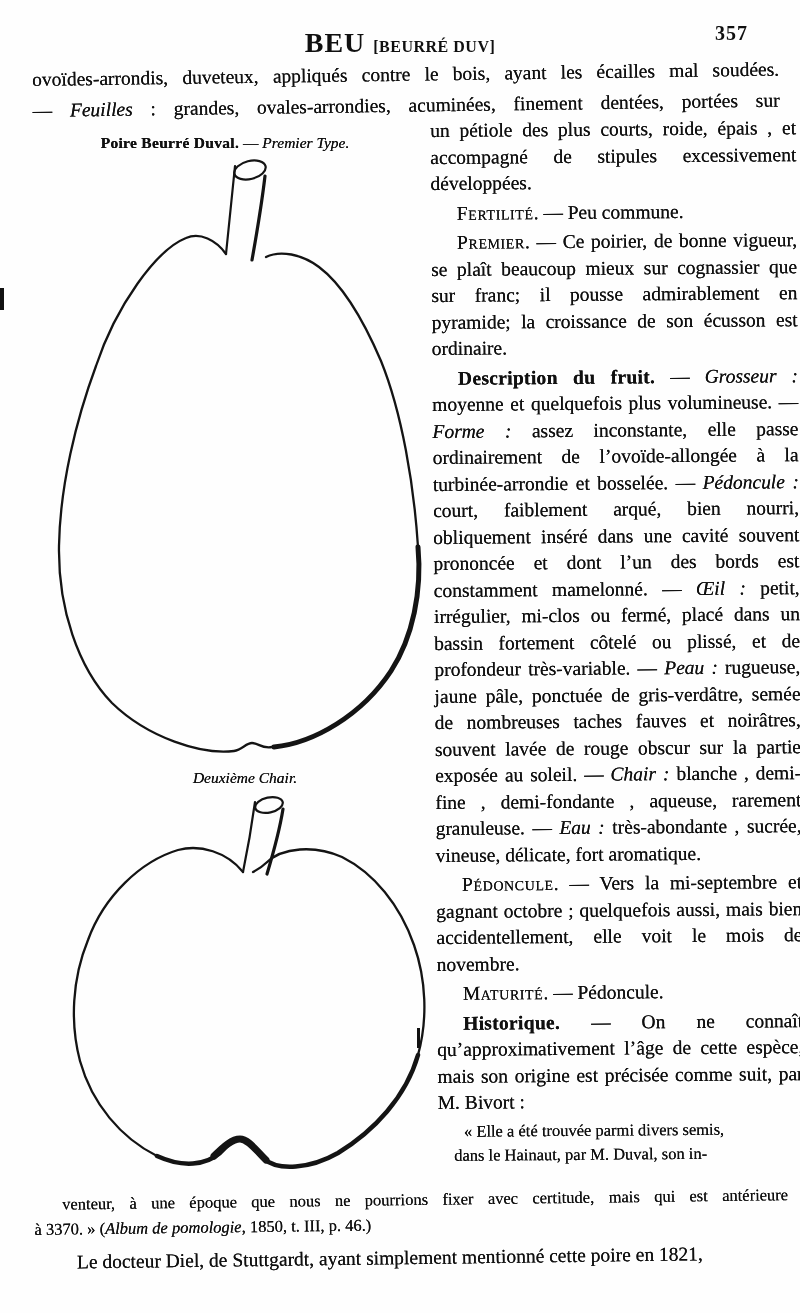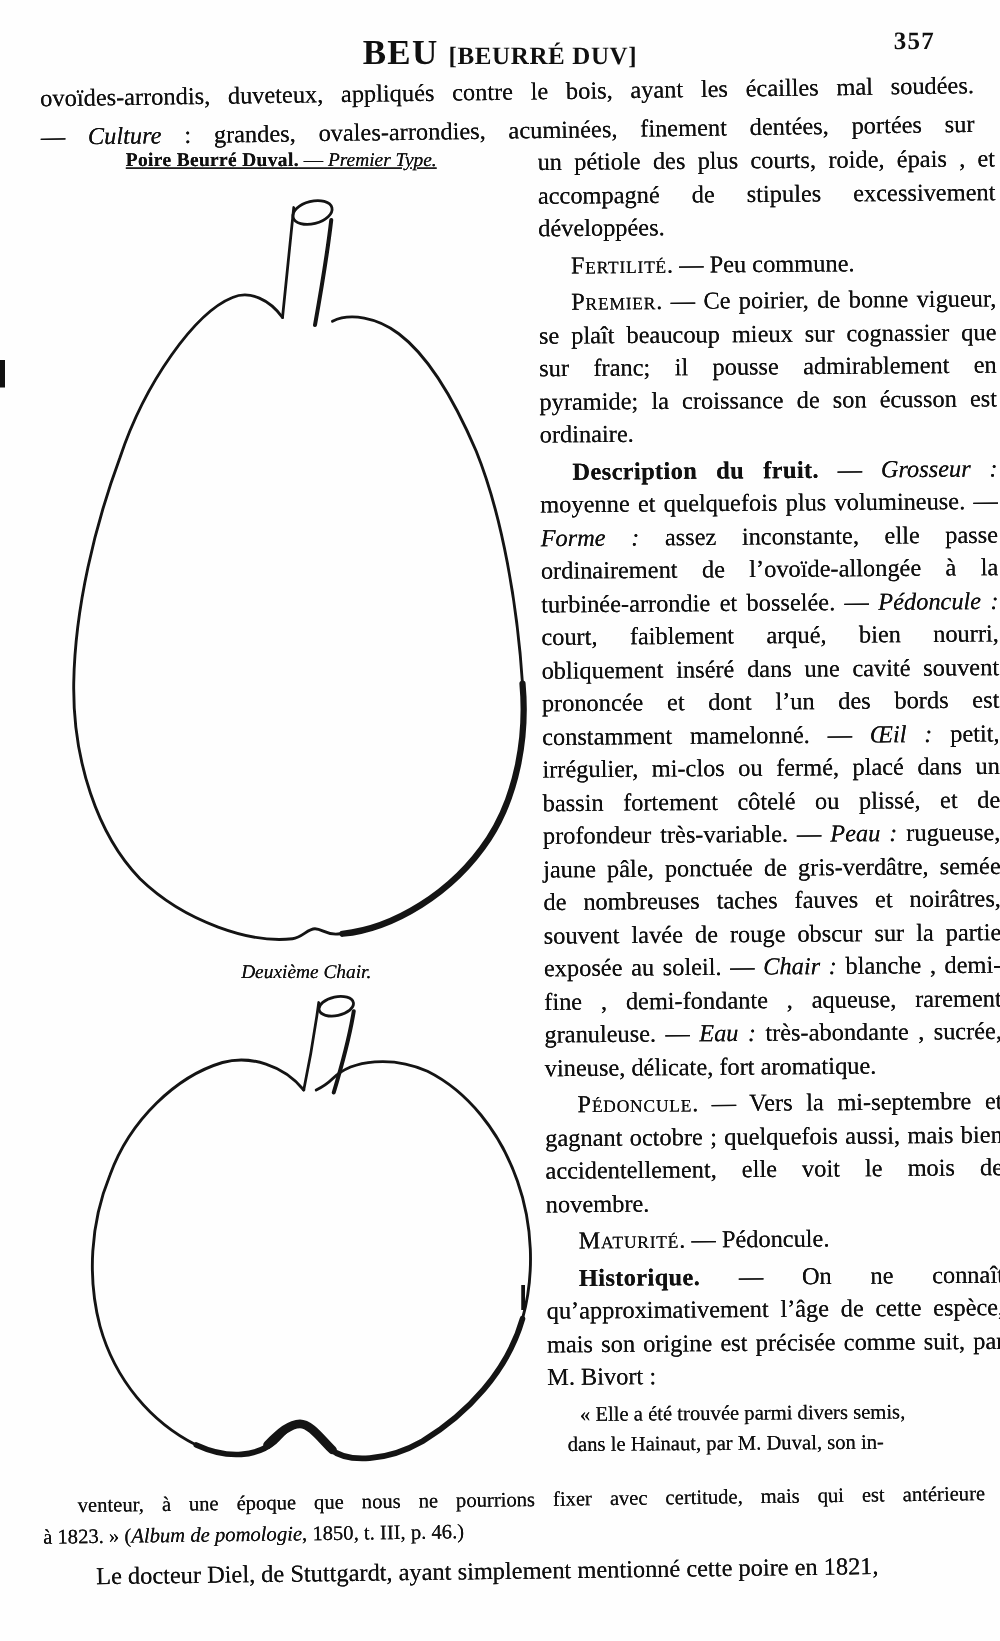--- a/index.html
+++ b/index.html
@@ -17,32 +17,32 @@
     position:absolute;top:22px;right:52px;font-size:20px;font-weight:bold;
     letter-spacing:1px;
     text-align:right;
   }
   
   .seg-n{font-style:normal;}
   .seg-i{font-style:italic;}
   .seg-b{font-weight:bold;letter-spacing:.3px;}
   .seg-sc{font-variant:small-caps;letter-spacing:.6px;margin-top:22px;}
   .seg-hb{font-weight:bold;font-size:28px;}
-  .seg-hs{font-size:20px;font-weight:bold;letter-spacing:.5px;}
+  .seg-hs{font-size:16px;font-weight:bold;letter-spacing:.5px;}
   
   .intro{
     position:absolute;left:32px;top:64px;width:747px;
     font-size:19.5px;line-height:31px;
     transform:rotate(-0.8deg);transform-origin:left top;
     text-shadow:0 0 .5px currentColor;
   }
   .intro .para{margin:0;text-align:justify;text-align-last:justify;}
   
   .caption{position:absolute;font-size:15.5px;text-align:center;text-shadow:0 0 .4px currentColor;}
-  .caption-1{left:60px;top:120px;width:330px;text-decoration:underline;}
+  .caption-1{left:60px;top:134px;width:330px;}
   .caption-2{left:95px;top:769px;width:300px;}
   
   .figure-1{position:absolute;left:50px;top:154px;}
   .figure-2{position:absolute;left:64px;top:792px;}
   .figure-1 path,.figure-1 ellipse,.figure-2 path,.figure-2 ellipse{
     fill:none;stroke:#141414;stroke-linecap:round;stroke-linejoin:round;
   }
   
   .right-col{
     position:absolute;left:430px;top:118px;width:366px;
@@ -76,21 +76,21 @@
 </head>
 <body>
 
 <div class="page">
 
   <div class="header-title"><span class="seg-hb">BEU </span><span class="seg-hs">[BEURRÉ DUV]</span></div>
   <div class="page-number">357</div>
 
   <div class="intro">
       <p class="para "><span class="seg-n">ovoïdes-arrondis, duveteux, appliqués contre le bois, ayant les écailles mal soudées.</span></p>
-      <p class="para "><span class="seg-n">— </span><span class="seg-i">Culture</span><span class="seg-n"> : grandes, ovales-arrondies, acuminées, finement dentées, portées sur</span></p>
+      <p class="para "><span class="seg-n">— </span><span class="seg-i">Feuilles</span><span class="seg-n"> : grandes, ovales-arrondies, acuminées, finement dentées, portées sur</span></p>
     </div>
 
   <div class="caption caption-1"><span class="seg-b">Poire Beurré Duval.</span><span class="seg-n"> — </span><span class="seg-i">Premier Type.</span></div>
 
   <svg class="figure-1" width="378" height="610" viewBox="0 0 378 610" aria-hidden="true">
     <ellipse cx="200" cy="16" rx="16" ry="9" stroke-width="2.2" transform="rotate(-14 200 16)"></ellipse>
     <path stroke-width="2.2" d="M 185,12 C 182,40 179,72 176,100"></path>
     <path stroke-width="3.2" d="M 215,22 C 212,48 207,78 202,106"></path>
     <path stroke-width="2.3" d="M 176,100
              C 166,86 150,78 136,84
@@ -141,20 +141,20 @@
       <p class="para indent"><span class="seg-b">Description du fruit.</span><span class="seg-n"> — </span><span class="seg-i">Grosseur :</span><span class="seg-n"> moyenne et quelquefois plus volumineuse. — </span><span class="seg-i">Forme :</span><span class="seg-n"> assez inconstante, elle passe ordinairement de l’ovoïde-allongée à la turbinée-arrondie et bosselée. — </span><span class="seg-i">Pédoncule :</span><span class="seg-n"> court, faiblement arqué, bien nourri, obliquement inséré dans une cavité souvent prononcée et dont l’un des bords est constamment mamelonné. — </span><span class="seg-i">Œil :</span><span class="seg-n"> petit, irrégulier, mi-clos ou fermé, placé dans un bassin fortement côtelé ou plissé, et de profondeur très-variable. — </span><span class="seg-i">Peau :</span><span class="seg-n"> rugueuse, jaune pâle, ponctuée de gris-verdâtre, semée de nombreuses taches fauves et noirâtres, souvent lavée de rouge obscur sur la partie exposée au soleil. — </span><span class="seg-i">Chair :</span><span class="seg-n"> blanche , demi-fine , demi-fondante , aqueuse, rarement granuleuse. — </span><span class="seg-i">Eau :</span><span class="seg-n"> très-abondante , sucrée, vineuse, délicate, fort aromatique.</span></p>
       <p class="para indent"><span class="seg-sc">Pédoncule</span><span class="seg-n">. — Vers la mi-septembre et gagnant octobre ; quelquefois aussi, mais bien accidentellement, elle voit le mois de novembre.</span></p>
       <p class="para indent"><span class="seg-sc">Maturité</span><span class="seg-n">. — Pédoncule.</span></p>
       <p class="para indent"><span class="seg-b">Historique.</span><span class="seg-n"> — On ne connaît qu’approximativement l’âge de cette espèce, mais son origine est précisée comme suit, par M. Bivort :</span></p>
       <p class="para small tight indent"><span class="seg-n">« Elle a été trouvée parmi divers semis,</span></p>
       <p class="para small tight indent-sm"><span class="seg-n">dans le Hainaut, par M. Duval, son in-</span></p>
     </div>
 
   <div class="bottom">
       <p class="para sm just ind30"><span class="seg-n">venteur, à une époque que nous ne pourrions fixer avec certitude, mais qui est antérieure</span></p>
-      <p class="para sm ind2"><span class="seg-n">à 1823. » (</span><span class="seg-i">Album de pomologie</span><span class="seg-n">, 1850, t. III, p. 46.)</span></p>
+      <p class="para sm ind2"><span class="seg-n">à 3370. » (</span><span class="seg-i">Album de pomologie</span><span class="seg-n">, 1850, t. III, p. 46.)</span></p>
       <p class="para lg ind44"><span class="seg-n">Le docteur Diel, de Stuttgardt, ayant simplement mentionné cette poire en 1821,</span></p>
     </div>
 
   <div class="ink-mark mark-1"></div>
   <div class="ink-mark mark-2"></div>
 
 </div>
 
 </body></html>

